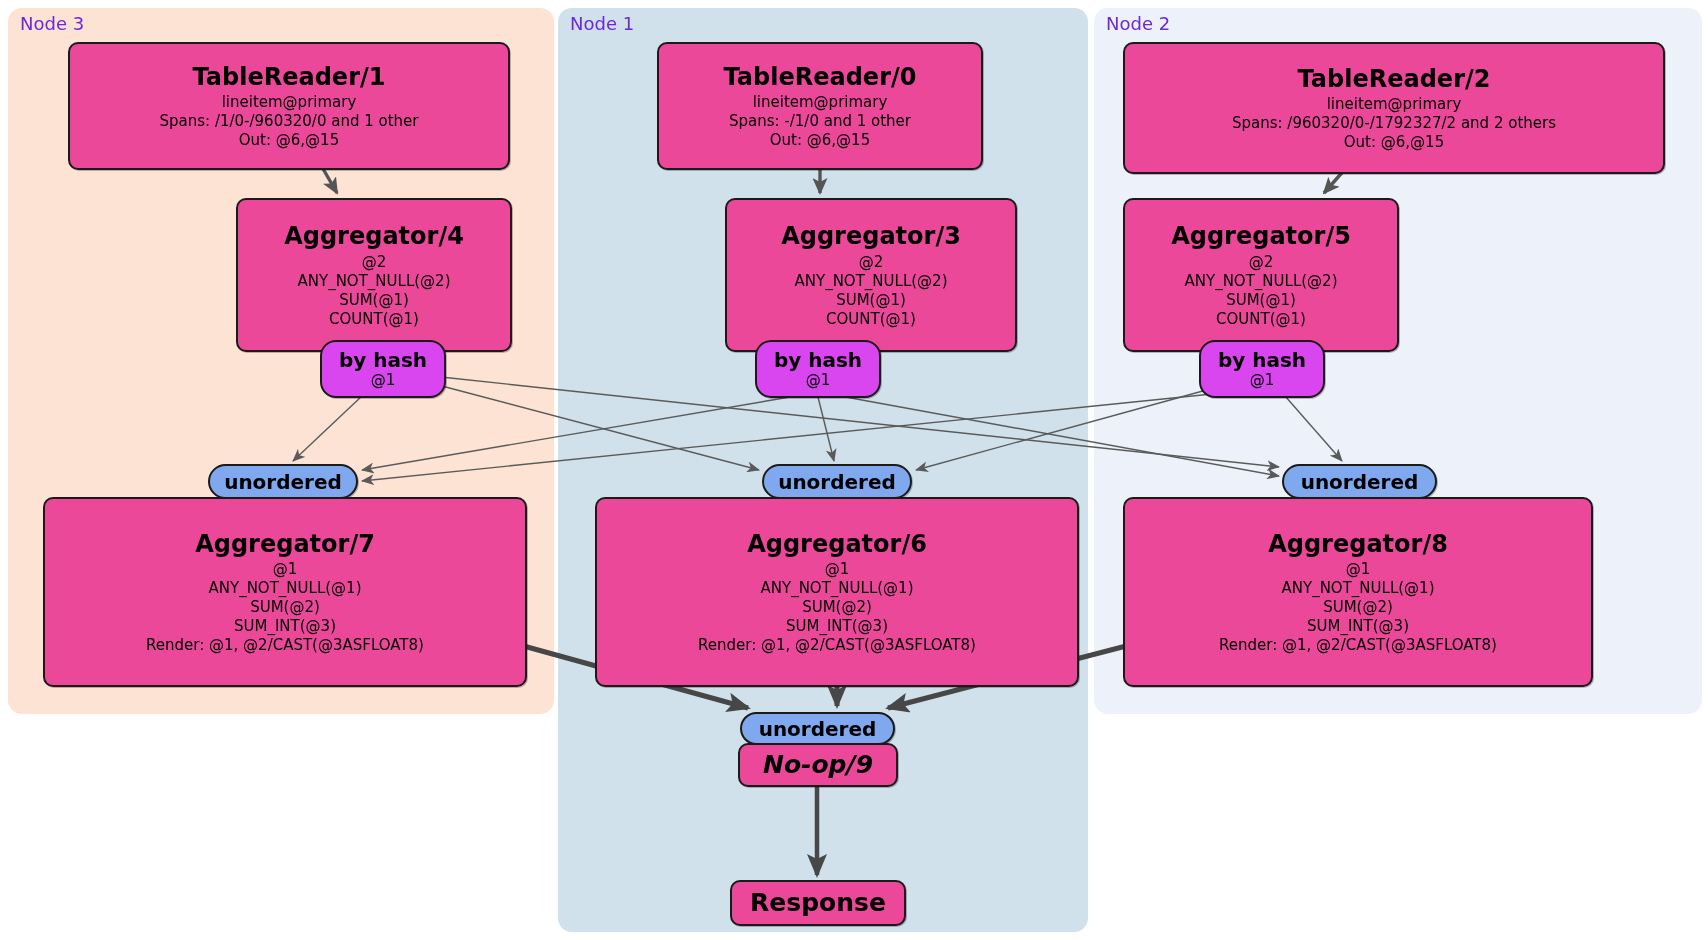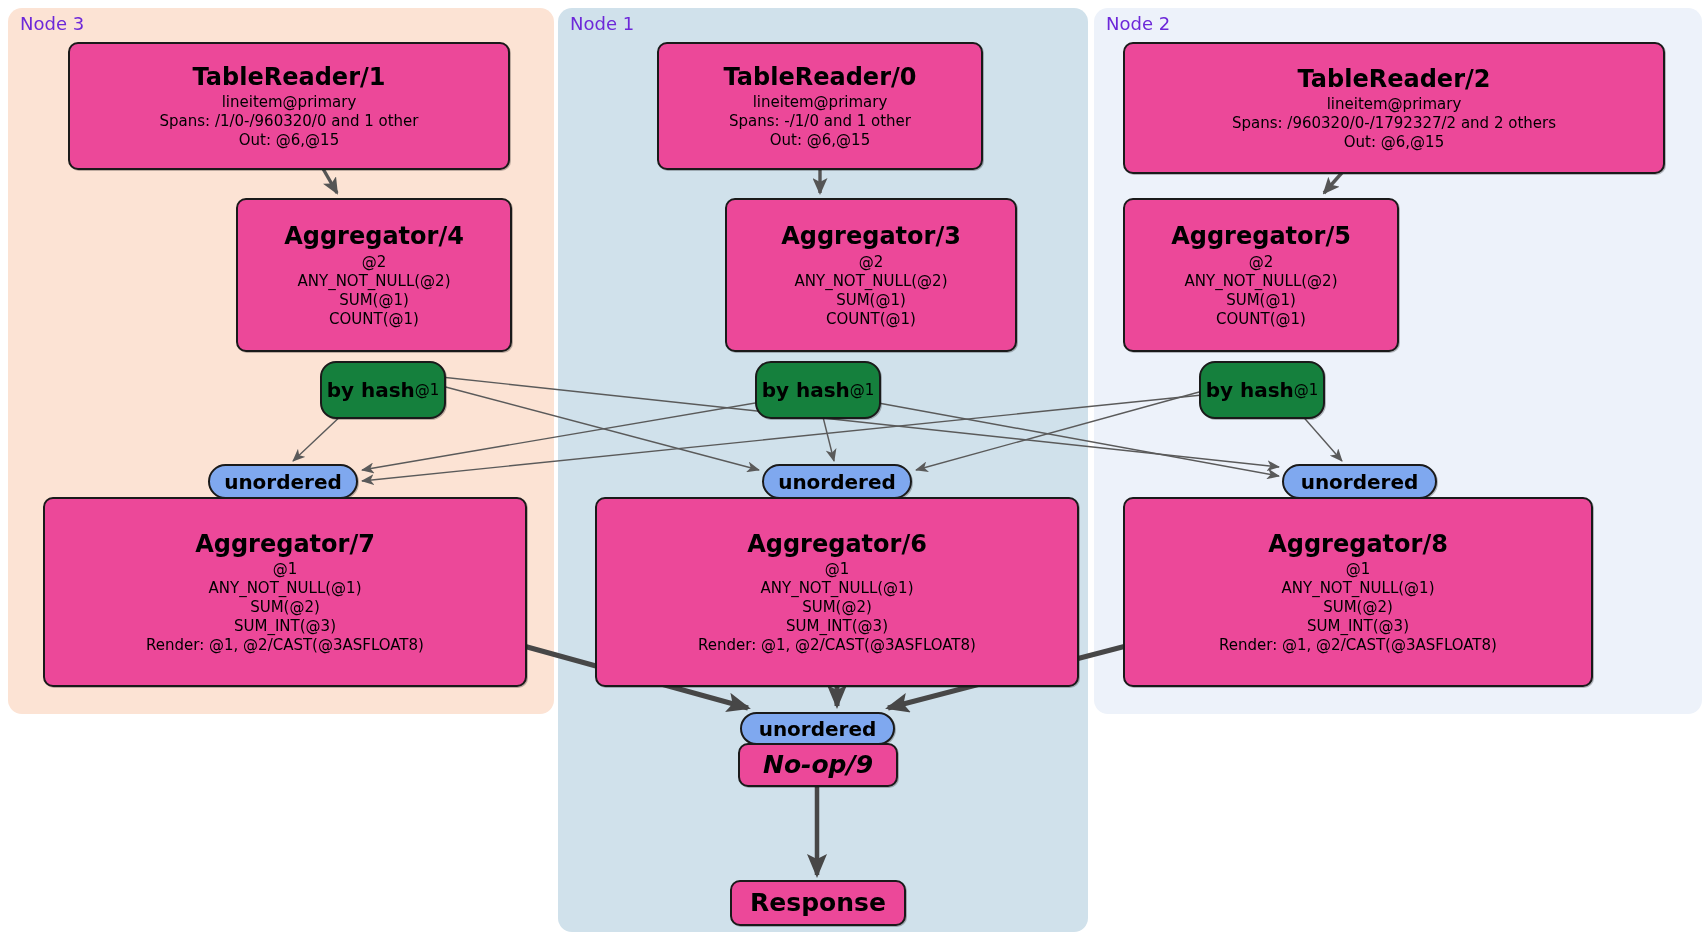--- a/index.html
+++ b/index.html
@@ -19,24 +19,24 @@
     position:absolute; z-index:3; background:#ec4899;
     border:2px solid #1a1a1a; border-radius:10px; box-sizing:border-box;
     display:flex; flex-direction:column; align-items:center; justify-content:center;
     text-align:center; padding:2px 6px;
     box-shadow:1px 1px 0 rgba(0,0,0,0.25);
   }
   .ptitle { font-weight:bold; font-size:24px; line-height:1.3; white-space:nowrap; }
   .pline  { font-size:15px; line-height:1.27; white-space:nowrap; }
 
   .router {
-    position:absolute; z-index:3; background:#15803d;
+    position:absolute; z-index:3; background:#d946ef;
     border:2px solid #1a1a1a; border-radius:16px; box-sizing:border-box;
-    display:flex; flex-direction:row; align-items:center; justify-content:center;
-    text-align:center; box-shadow:1px 1px 0 rgba(0,0,0,0.25);margin-top:21px;
+    display:flex; flex-direction:column; align-items:center; justify-content:center;
+    text-align:center; box-shadow:1px 1px 0 rgba(0,0,0,0.25);
   }
   .router-label { font-weight:bold; font-size:20px; line-height:1.15; }
   .router-key   { font-size:15px; line-height:1.1; }
 
   .sync {
     position:absolute; z-index:3; background:#7fa8ef;
     border:2px solid #1a1a1a; border-radius:18px; box-sizing:border-box;
     display:flex; align-items:center; justify-content:center; text-align:center;
     font-weight:bold; font-size:20px; box-shadow:1px 1px 0 rgba(0,0,0,0.25);
   }

